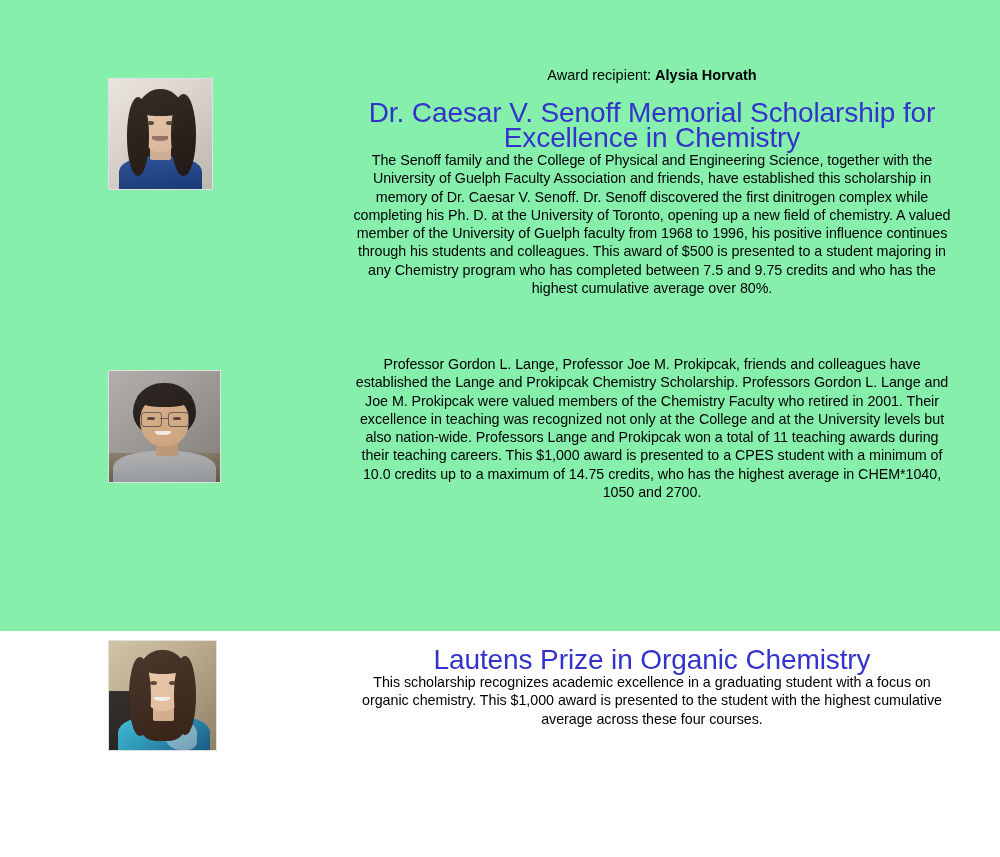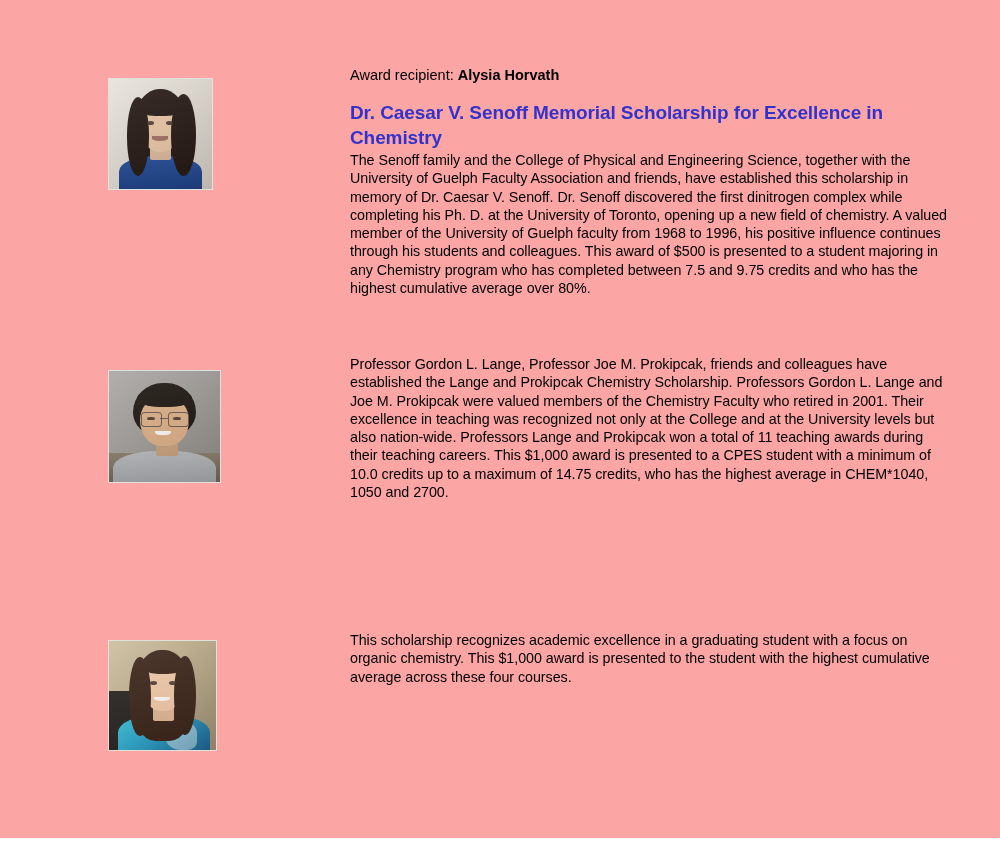--- a/index.html
+++ b/index.html
@@ -13,22 +13,23 @@
     height: 857px;
     font-family: "Liberation Sans", sans-serif;
     color: #000000;
     overflow: hidden;
     position: relative;
   }
 
   .page {
     position: relative;
     width: 1000px;
-    height: 838px;
-    background: #fca5a5;
+    height: 631px;
+    background: #86efac;
+    text-align: center;
   }
 
   
   .award {
     position: absolute;
     left: 0;
     width: 1000px;
   }
   .award-photo-wrap {
     position: absolute;
@@ -52,23 +53,23 @@
   }
   .recipient-label {
     font-weight: 400;
   }
   .recipient-name {
     font-weight: bold;
   }
 
   
   .award-title {
-    font-size: 19px;
+    font-size: 28px;
     line-height: 25px;
-    font-weight: bold;
+    font-weight: normal;
     color: #3333cc;
     margin: 16px 0 1px 0;
     letter-spacing: -0.1px;
   }
 
   
   .award-desc {
     font-size: 14.3px;
     line-height: 18.3px;
     color: #000000;
@@ -228,17 +229,18 @@
         <div class="strand" style="left:61%;top:14%;width:20%;height:72%;background:#3a2418;"></div>
         <div class="hair" style="left:30%;top:15%;width:41%;height:15%;background:#3a2418;"></div>
         <div class="eye" style="left:38%;top:37%;"></div>
         <div class="eye" style="left:56%;top:37%;"></div>
         <div class="mouth" style="left:42%;top:51%;background:#ffffff;opacity:.9;"></div>
         <div class="shade"></div>
       </div>
     </div>
 
     <div class="award-body">
+      <h2 class="award-title">Lautens Prize in Organic Chemistry</h2>
       <p class="award-desc">This scholarship recognizes academic excellence in a graduating student with a focus on organic chemistry. This $1,000 award is presented to the student with the highest cumulative average across these four courses.</p>
     </div>
   </div>
 
 </div>
 
 </body></html>

